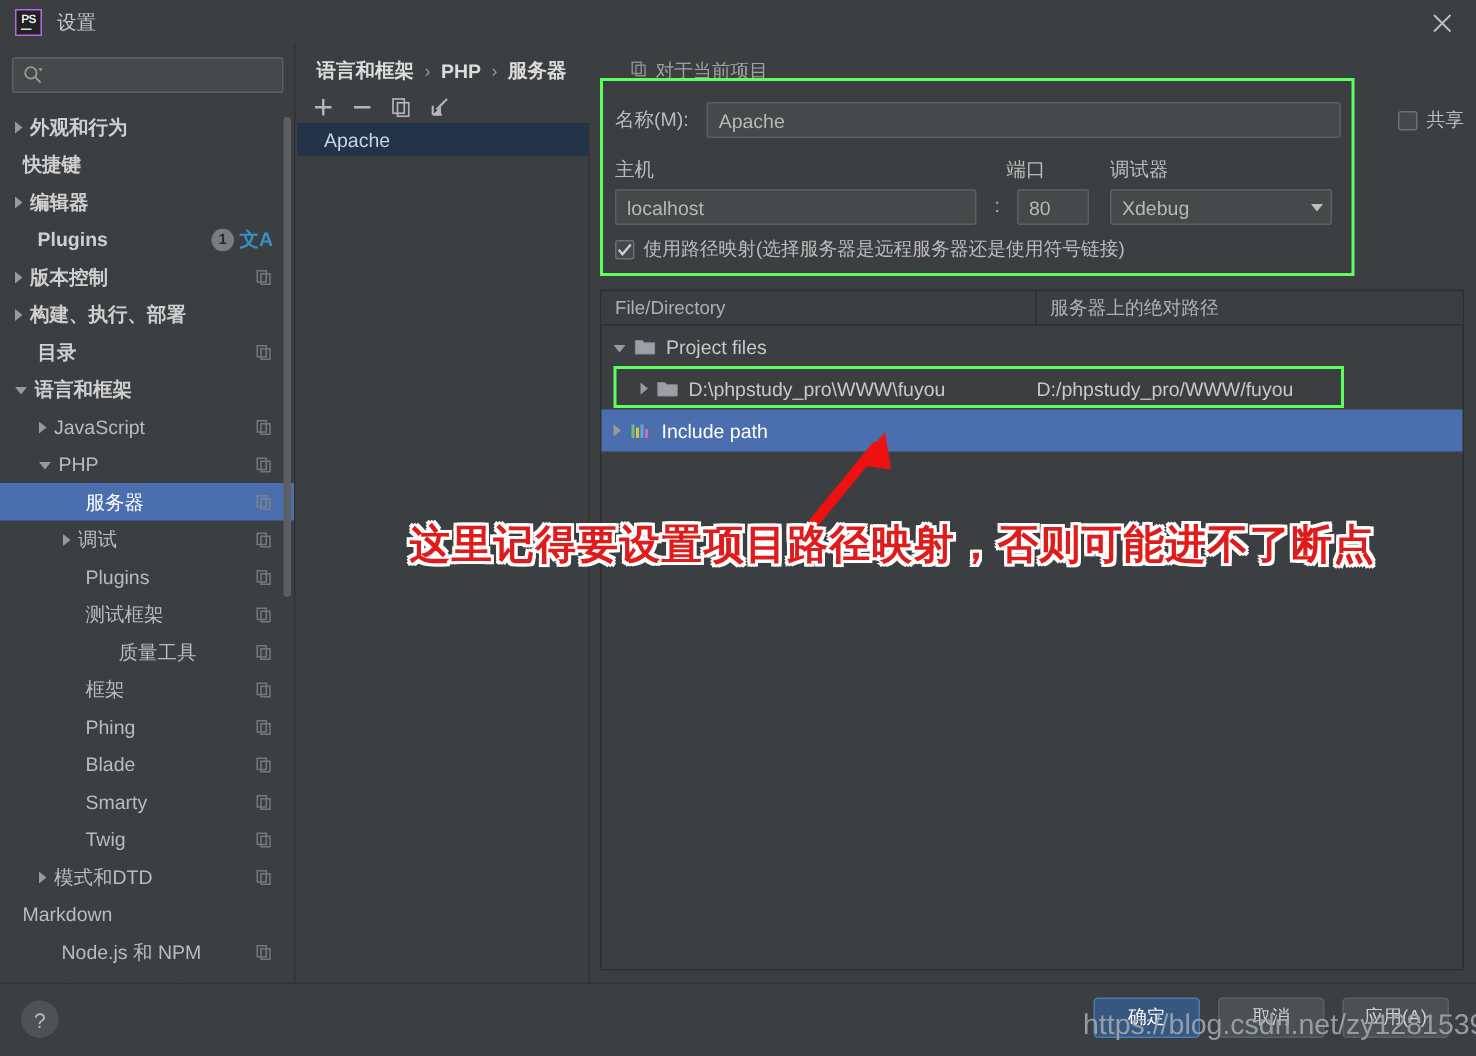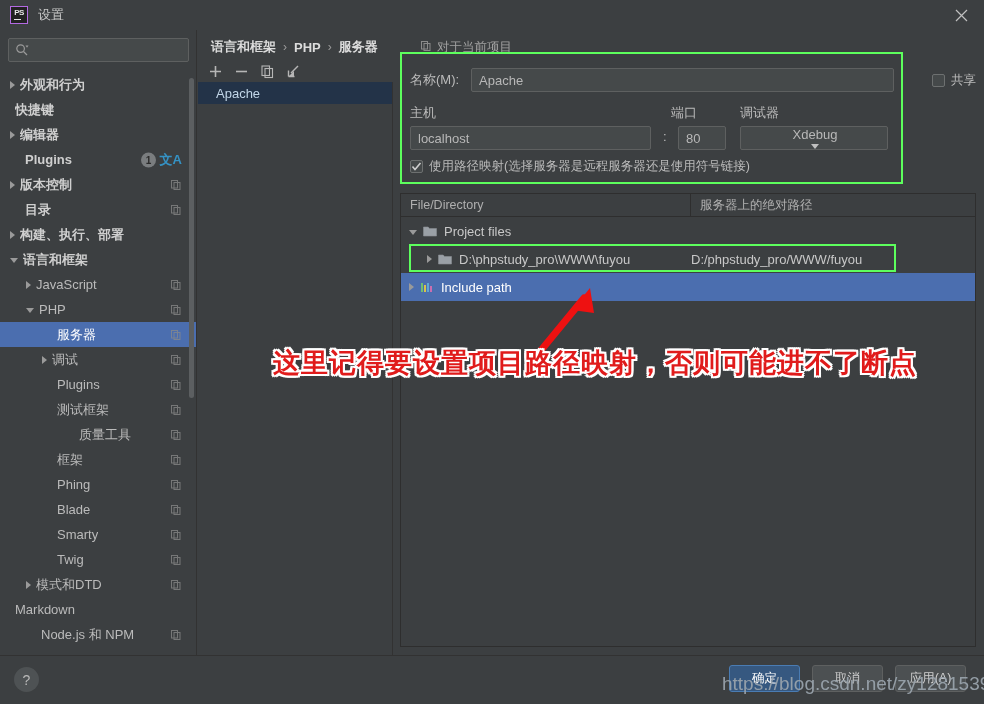--- a/index.html
+++ b/index.html
@@ -165,21 +165,21 @@
   }
   .row2-labels .l1 { position: absolute; left: 0;   font-size: 13px; }
   .row2-fields {
     position: absolute; left: 8px; top: 72px; width: 490px; height: 26px;
   }
   .host-inp { position: absolute; left: 0; top: 0; width: 241px; }
   .colon { position: absolute; left: 253px; top: 3px; font-size: 13px; }
   .port-inp { position: absolute; left: 268px; top: 0; width: 48px; }
   .dbg-sel {
     position: absolute; left: 330px; top: 0; width: 148px;
-    justify-content: space-between; padding-right: 5px; flex-direction: column;
+    justify-content: space-between; padding-right: 5px;
   }
   .caret {
     width: 0; height: 0;
     border-left: 4px solid transparent; border-right: 4px solid transparent;
     border-top: 5px solid #c0c0c0;
   }
   .chk-row {
     position: absolute; left: 8px; top: 104px;
     display: flex; align-items: center; font-size: 12.5px; color: #bbbbbb;
   }
@@ -328,32 +328,32 @@
           <span class="arrow "></span>
           <span class="row-label">版本控制</span>
           <span class="copy-ico">
             <svg width="12" height="12" viewBox="0 0 12 12">
               <rect x="1.5" y="1.5" width="6" height="7.5" stroke="#8a8a8a" stroke-width="1" fill="none"></rect>
               <rect x="4" y="3.5" width="6" height="7" stroke="#8a8a8a" stroke-width="1" fill="none"></rect>
             </svg>
           </span>
         </div>
         <div class="tree-row bold" style="padding-left: 10px;">
-          <span class="arrow none"></span>
-          <span class="row-label">目录</span>
-          <span class="copy-ico">
-            <svg width="12" height="12" viewBox="0 0 12 12">
-              <rect x="1.5" y="1.5" width="6" height="7.5" stroke="#8a8a8a" stroke-width="1" fill="none"></rect>
-              <rect x="4" y="3.5" width="6" height="7" stroke="#8a8a8a" stroke-width="1" fill="none"></rect>
-            </svg>
-          </span>
-        </div>
-        <div class="tree-row bold" style="padding-left: 10px;">
           <span class="arrow "></span>
           <span class="row-label">构建、执行、部署</span>
+        </div>
+        <div class="tree-row bold" style="padding-left: 10px;">
+          <span class="arrow none"></span>
+          <span class="row-label">目录</span>
+          <span class="copy-ico">
+            <svg width="12" height="12" viewBox="0 0 12 12">
+              <rect x="1.5" y="1.5" width="6" height="7.5" stroke="#8a8a8a" stroke-width="1" fill="none"></rect>
+              <rect x="4" y="3.5" width="6" height="7" stroke="#8a8a8a" stroke-width="1" fill="none"></rect>
+            </svg>
+          </span>
         </div>
         <div class="tree-row bold" style="padding-left: 10px;">
           <span class="arrow open"></span>
           <span class="row-label">语言和框架</span>
         </div>
         <div class="tree-row" style="padding-left: 26px;">
           <span class="arrow "></span>
           <span class="row-label">JavaScript</span>
           <span class="copy-ico">
             <svg width="12" height="12" viewBox="0 0 12 12">

